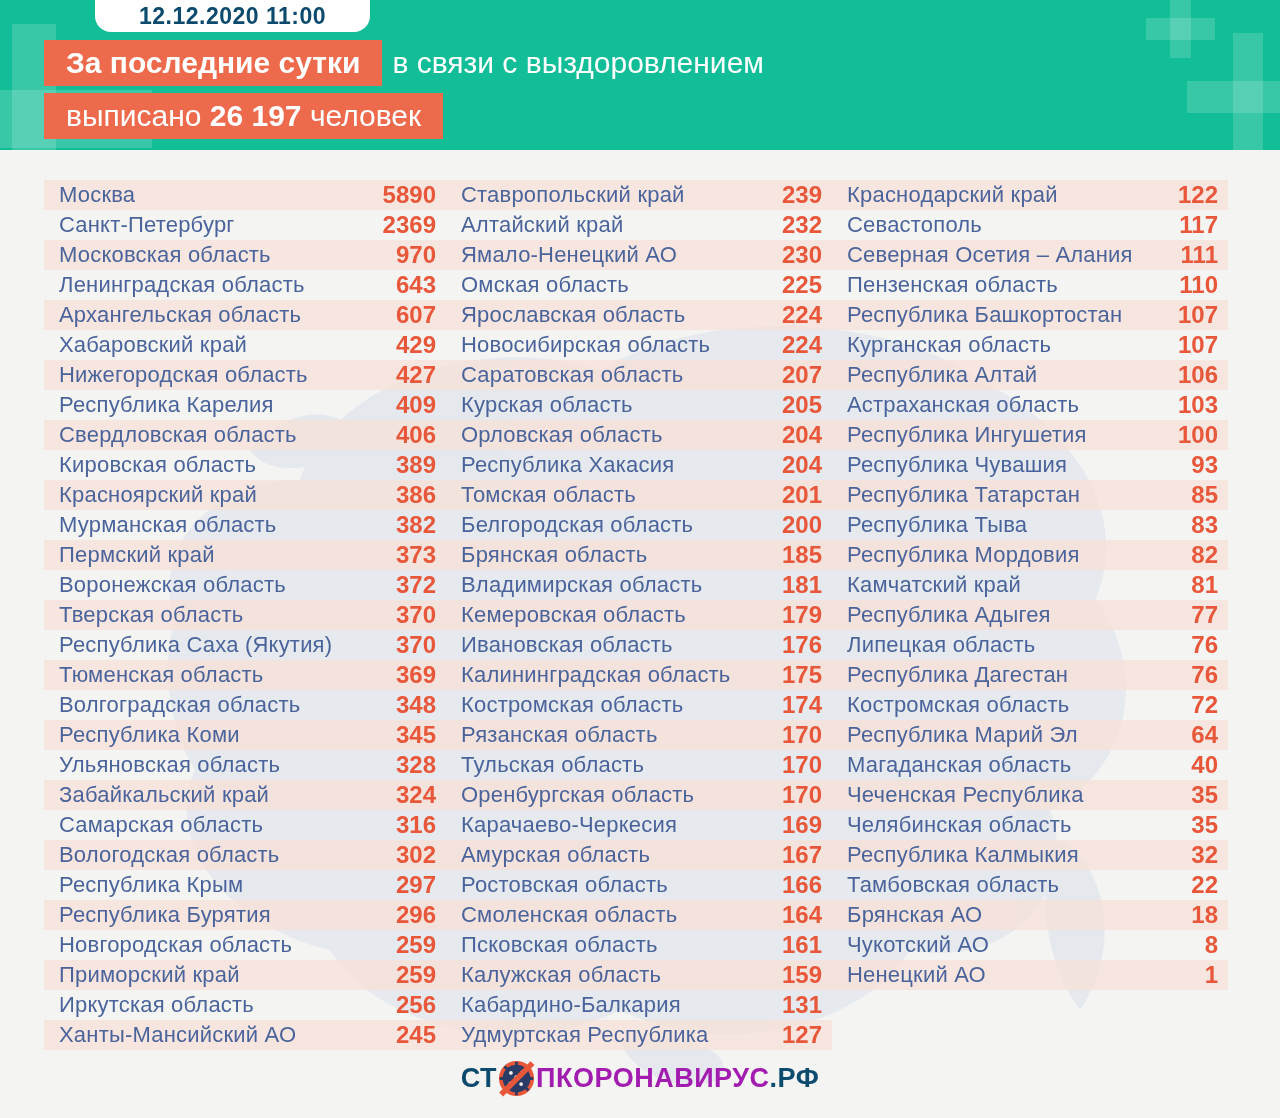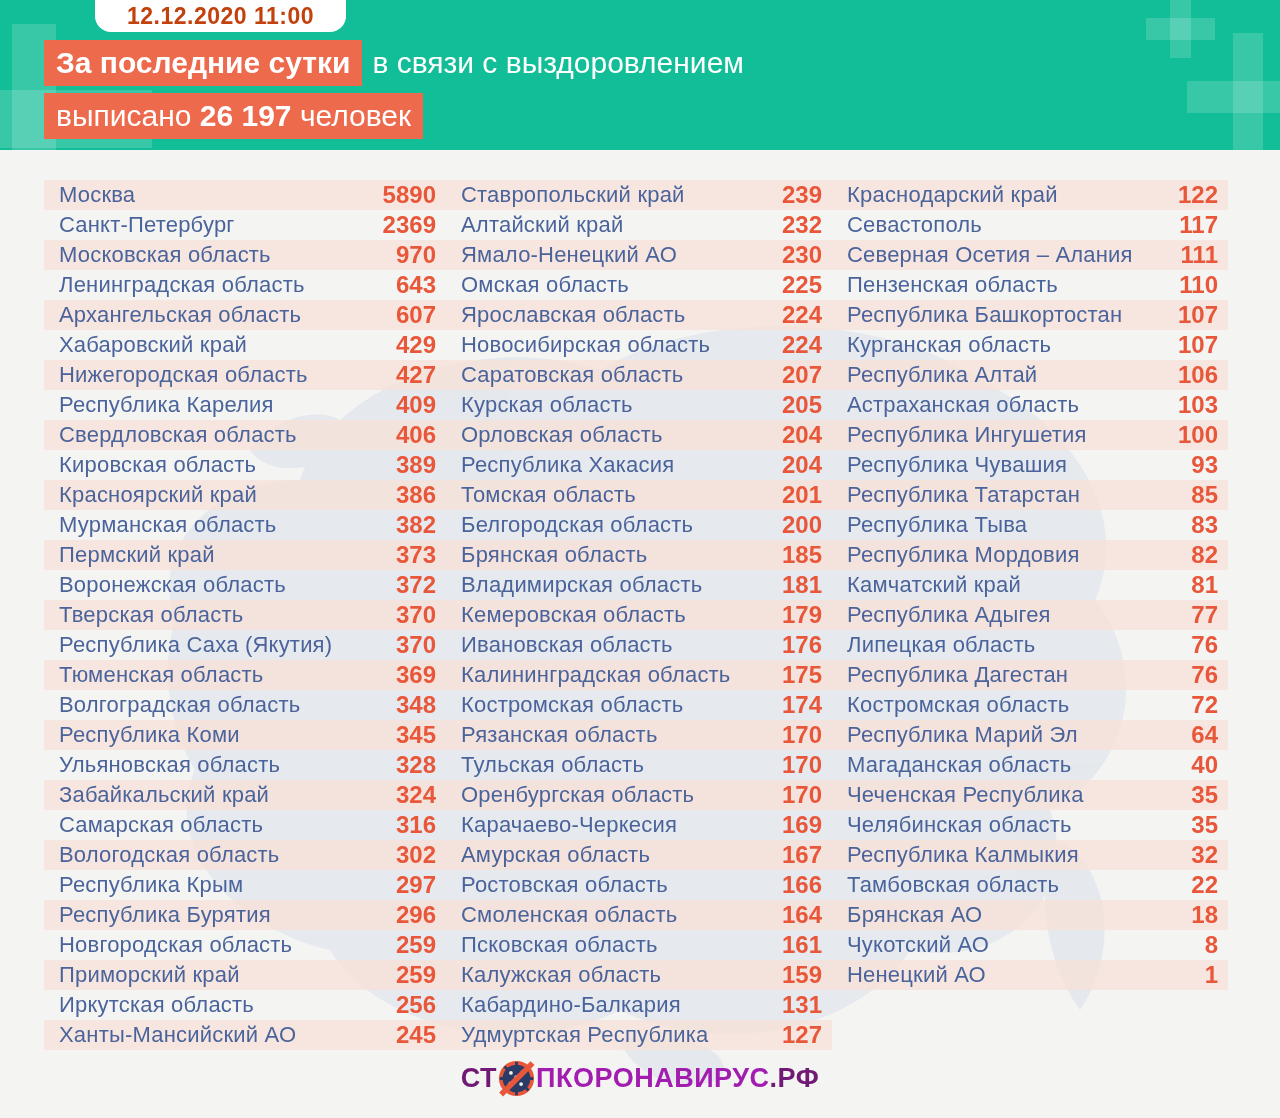--- a/index.html
+++ b/index.html
@@ -6,28 +6,28 @@
   .canvas{
     position:relative;width:1280px;height:1118px;overflow:hidden;
     background:#f4f4f3;
     font-family:"Liberation Sans",sans-serif;
     -webkit-font-smoothing:antialiased;
   }
   
   .hero{position:absolute;left:0;top:0;width:1280px;height:150px;background:#12be97;overflow:hidden;}
   .plus-bar{position:absolute;background:rgba(255,255,255,0.16);}
   .date-badge{
-    position:absolute;left:95px;top:0;height:32px;padding:0 32px;
+    position:absolute;left:95px;top:0;height:32px;padding:0 44px;
     background:#ffffff;border-radius:0 0 16px 16px;
     display:flex;align-items:center;justify-content:center;
-    font-size:23px;font-weight:bold;color:#c2410c;letter-spacing:.5px;
+    font-size:23px;font-weight:bold;color:#0c4a6e;letter-spacing:.5px;
   }
   .title-wrap{position:absolute;left:44px;top:40px;}
   .title-line{margin:0 0 7px 0;white-space:nowrap;font-size:30px;line-height:1;color:#ffffff;}
-  .hl{display:inline-block;background:#ee6a4d;padding:8px 12px;}
+  .hl{display:inline-block;background:#ee6a4d;padding:8px 22px;}
   .t-bold{font-weight:bold;}
   .t-reg{font-weight:normal;}
   .after-hl{margin-left:10px;font-weight:normal;}
   
   .map-bg{position:absolute;left:0;top:150px;width:1280px;height:968px;pointer-events:none;}
   
   .columns{
     position:absolute;left:44px;top:180px;width:1192px;
     display:grid;grid-template-columns:402px 386px 396px;column-gap:0;
   }
@@ -41,21 +41,21 @@
     font-size:22px;color:#4a649b;white-space:nowrap;overflow:hidden;
     letter-spacing:.2px;
   }
   .num{font-size:24px;font-weight:bold;color:#e8573a;margin-left:12px;}
   
   .footer{
     position:absolute;left:0;top:1056px;width:1280px;height:44px;
     display:flex;align-items:center;justify-content:center;
   }
   .logo{display:flex;align-items:center;font-size:27px;font-weight:bold;letter-spacing:.5px;}
-  .logo .or{color:#701a75;}
+  .logo .or{color:#0c4a6e;}
   .logo .nv{color:#a21caf;}
   .logo-icon{width:37px;height:37px;margin:0 1px;display:block;}
 </style>
 </head>
 <body>
 
 <div class="canvas">
 
   <div class="hero">
 

